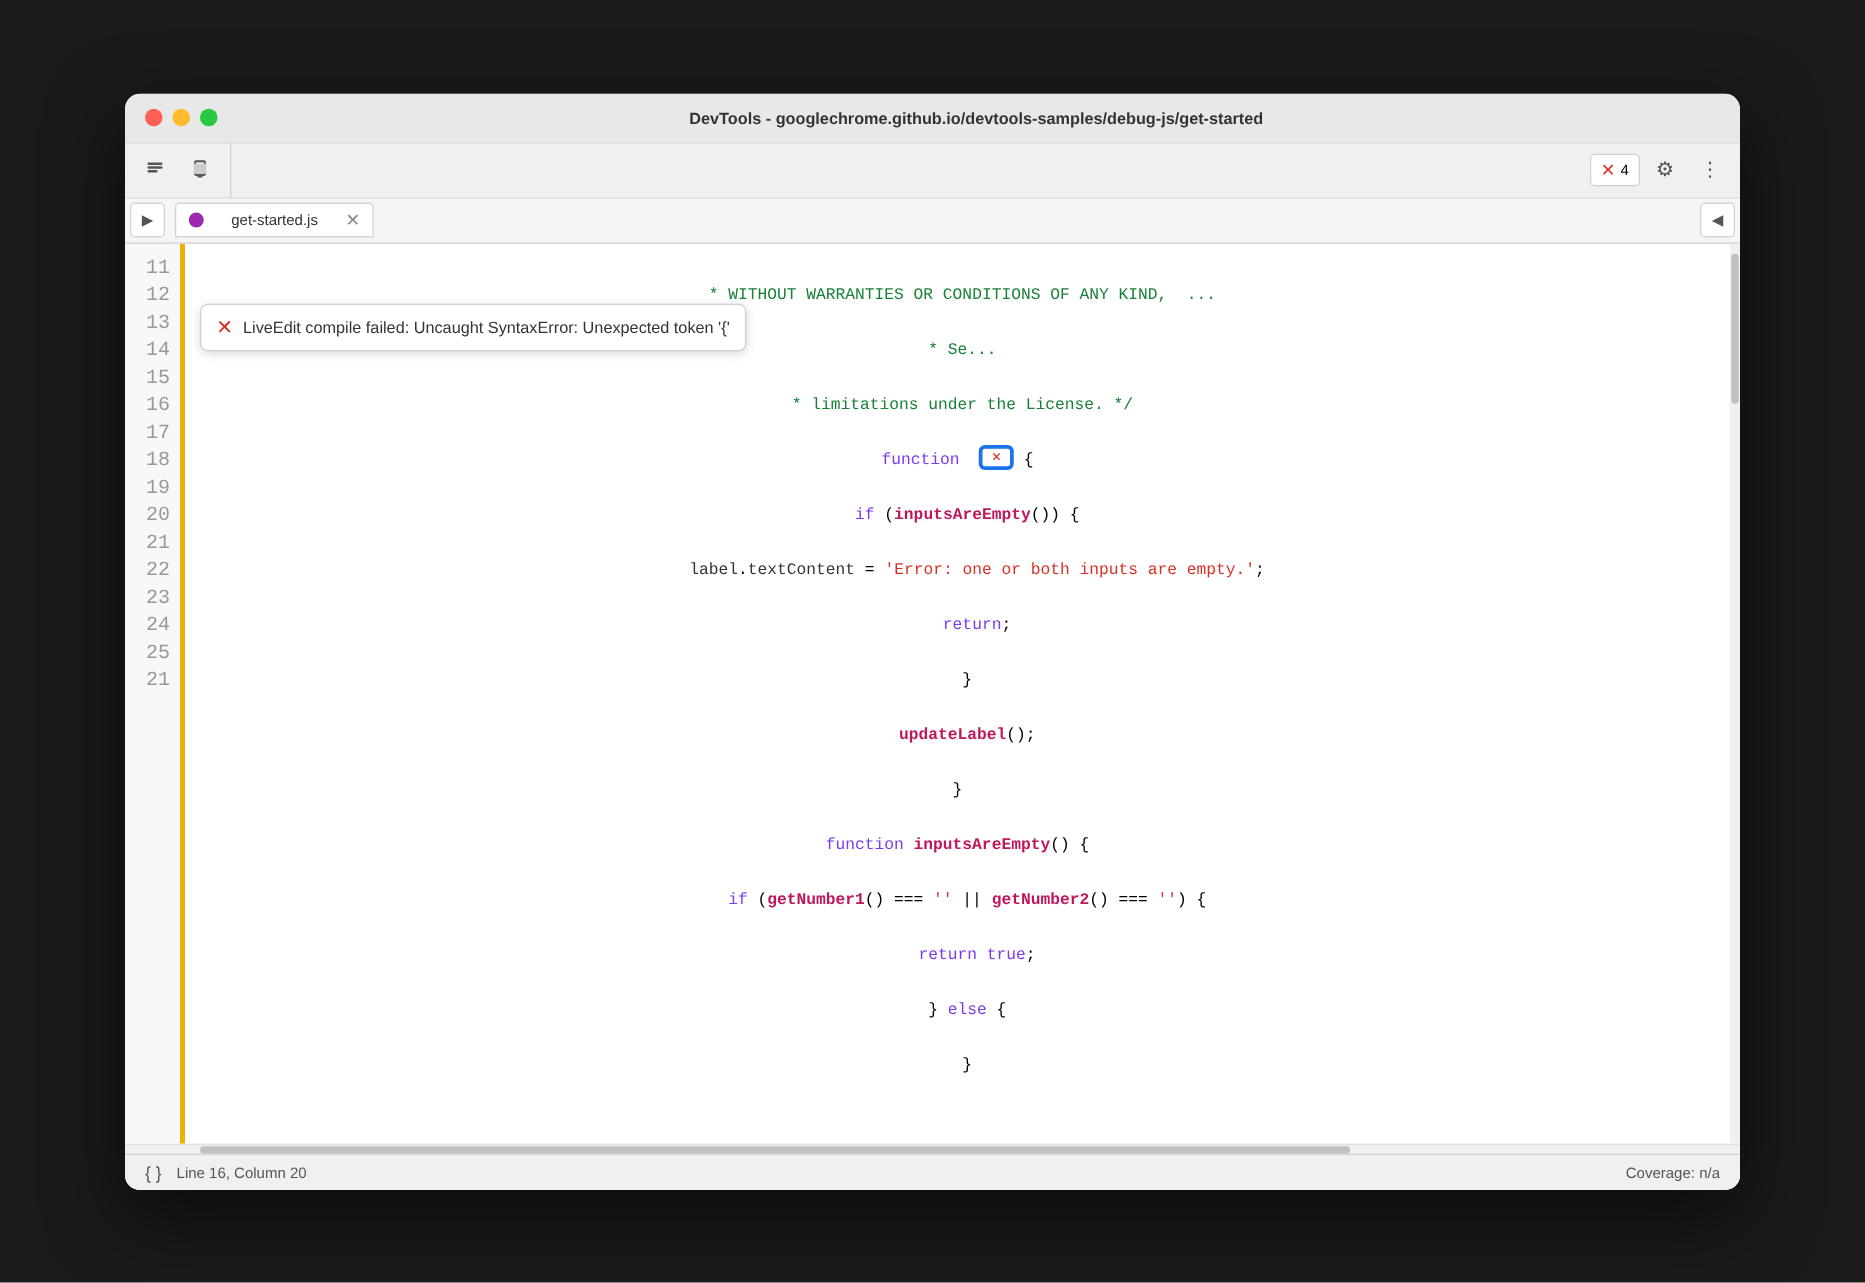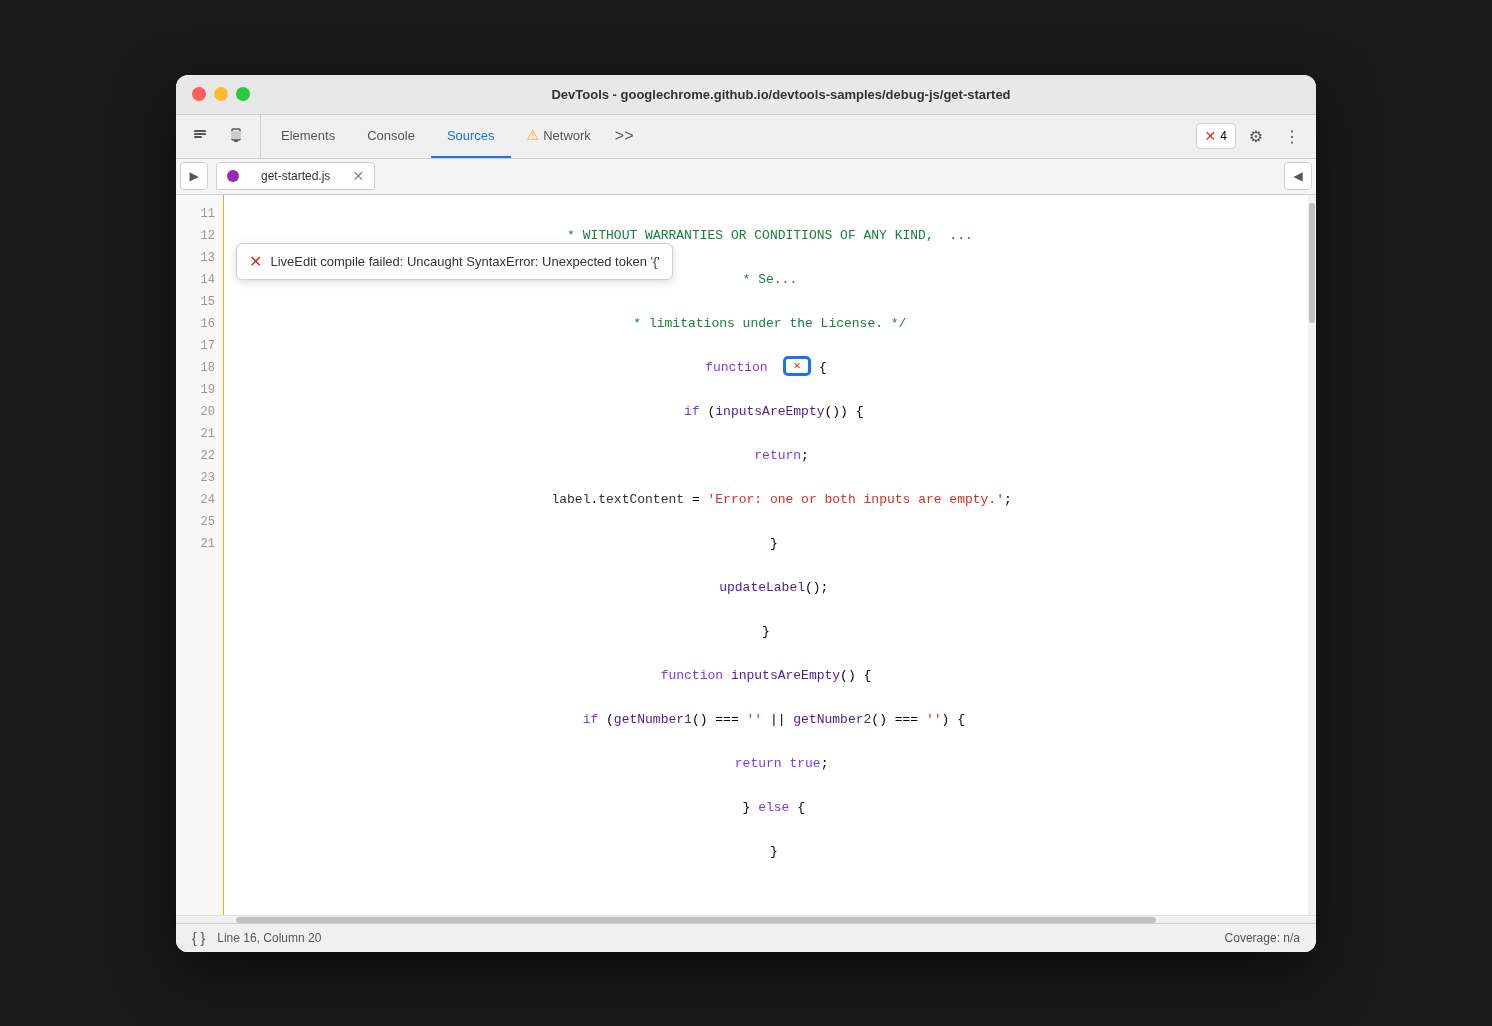--- a/index.html
+++ b/index.html
@@ -7,21 +7,21 @@
     body {
       background: #1a1a1a;
       display: flex;
       align-items: center;
       justify-content: center;
       min-height: 100vh;
       font-family: -apple-system, BlinkMacSystemFont, 'Segoe UI', sans-serif;
     }
 
     .window {
-      width: 1140px;
+      width: 1292px;
       min-height: 860px;
       background: #f5f5f5;
       border-radius: 12px;
       box-shadow: 0 20px 60px rgba(0,0,0,0.6);
       overflow: hidden;
       display: flex;
       flex-direction: column;
     }
 
     
@@ -254,26 +254,26 @@
       display: flex;
       flex: 1;
       position: relative;
       overflow: hidden;
       font-family: 'Courier New', Courier, monospace;
       font-size: 13px;
     }
 
     .line-numbers {
       background: #f8f8f8;
-      border-right: 1px solid #eab308;
+      border-right: 4px solid #eab308;
       padding: 8px 0;
       min-width: 48px;
       text-align: right;
       color: #999;
-      font-size: 12px;
+      font-size: 16px;
       line-height: 22px;
       user-select: none;
     }
 
     .line-numbers .ln {
       padding: 0 8px;
       display: block;
     }
 
     .code-content {
@@ -295,21 +295,21 @@
       top: 8px;
       width: 6px;
       height: 120px;
       background: #c0c0c0;
       border-radius: 3px;
       left: 1px;
     }
 
     
     .kw { color: #7c3aed; } 
-    .fn { color: #4c1d95; } 
+    .fn { color: #be185d; font-weight: bold; } 
     .str { color: #d93025; } 
     .comment { color: #188038; }
     .builtin { color: #333; }
     .prop { color: #333; }
 
     
     .error-tooltip {
       position: absolute;
       top: 48px;
       left: 60px;
@@ -407,36 +407,20 @@
       </button>
       <button class="toolbar-icon-btn">
         <svg width="16" height="16" viewBox="0 0 16 16">
           <rect x="4" y="1" width="8" height="11" rx="1" stroke="#555" stroke-width="1.5" fill="none"></rect>
           <rect x="3" y="3" width="10" height="8" fill="#ccc"></rect>
           <rect x="6" y="12" width="4" height="2" rx="1" fill="#555"></rect>
         </svg>
       </button>
     </div>
 
-    <div class="tabs">
-      <div class="tab">
-        <span>Elements</span>
-      </div>
-      <div class="tab">
-        <span>Console</span>
-      </div>
-      <div class="tab active">
-        <span>Sources</span>
-      </div>
-      <div class="tab warning">
-        <span class="warning-icon">⚠</span>
-        <span>Network</span>
-      </div>
-      <div class="tab-more">&gt;&gt;</div>
-    </div>
 
     <div class="toolbar-right">
       <div class="error-badge">
         <span class="error-x">✕</span>
         <span>4</span>
       </div>
       <button class="settings-btn">⚙</button>
       <button class="more-btn">⋮</button>
     </div>
   </div>
@@ -478,22 +462,22 @@
         <span class="ln">25</span>
         <span class="ln">21</span>
       </div>
 
       <div class="code-content">
 <span class="code-line"><span class="comment"> * WITHOUT WARRANTIES OR CONDITIONS OF ANY KIND,  ...</span></span>
 <span class="code-line"><span class="comment"> * Se...</span></span>
 <span class="code-line"><span class="comment"> * limitations under the License. */</span></span>
 <span class="code-line"><span class="kw">function</span>  <span style="display:inline-block;width:28px;height:20px;border-radius:5px;border:3px solid #1a73e8;background:white;vertical-align:middle;position:relative;top:-1px;"><span style="position:absolute;top:50%;left:50%;transform:translate(-50%,-50%);color:#d93025;font-size:12px;font-weight:bold;">✕</span></span> {</span>
 <span class="code-line">  <span class="kw">if</span> (<span class="fn">inputsAreEmpty</span>()) {</span>
+<span class="code-line">    <span class="builtin">label</span>.<span class="prop">textContent</span> = <span class="str">'Error: one or both inputs are empty.'</span>;</span>
 <span class="code-line">    <span class="kw">return</span>;</span>
-<span class="code-line">    <span class="builtin">label</span>.<span class="prop">textContent</span> = <span class="str">'Error: one or both inputs are empty.'</span>;</span>
 <span class="code-line">  }</span>
 <span class="code-line">  <span class="fn">updateLabel</span>();</span>
 <span class="code-line">}</span>
 <span class="code-line"><span class="kw">function</span> <span class="fn">inputsAreEmpty</span>() {</span>
 <span class="code-line">  <span class="kw">if</span> (<span class="fn">getNumber1</span>() === <span class="str">''</span> || <span class="fn">getNumber2</span>() === <span class="str">''</span>) {</span>
 <span class="code-line">    <span class="kw">return</span> <span class="kw">true</span>;</span>
 <span class="code-line">  } <span class="kw">else</span> {</span>
 <span class="code-line">  }</span>
       </div>
 

